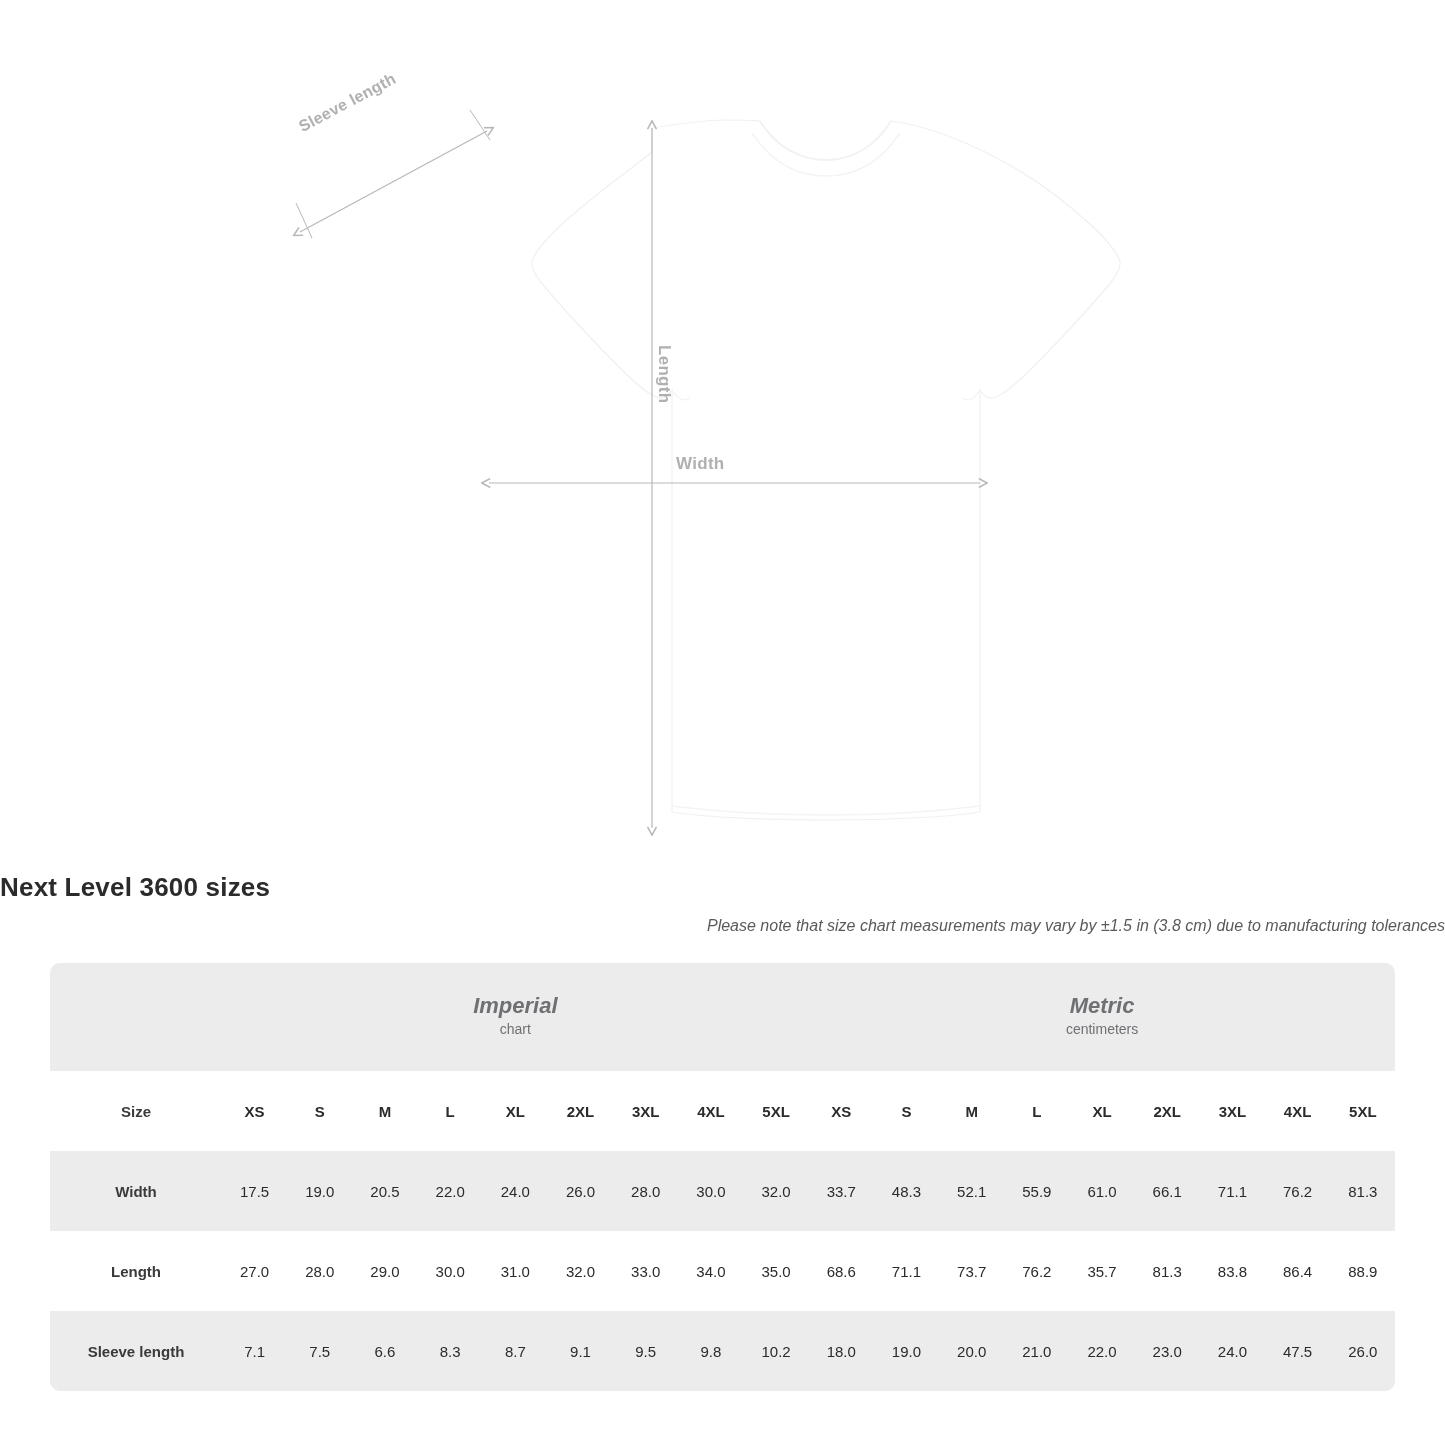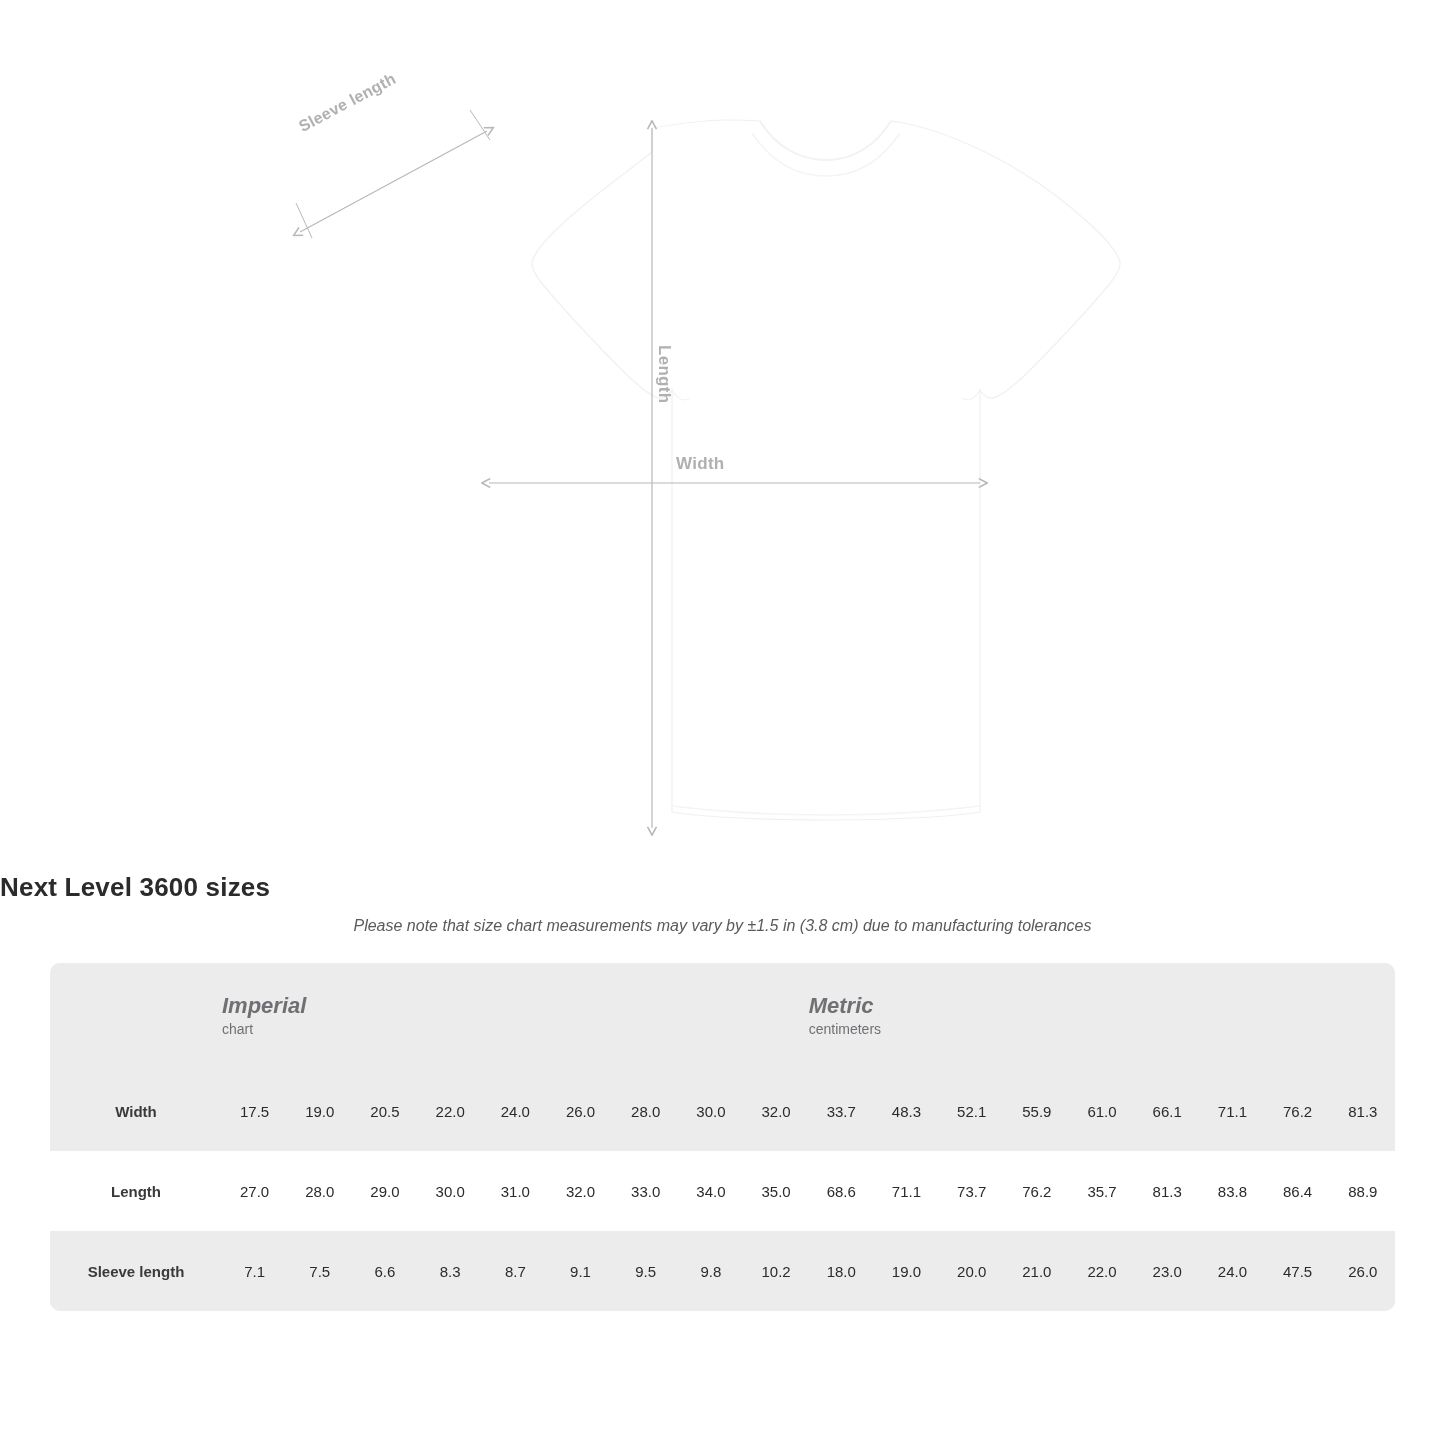--- a/index.html
+++ b/index.html
@@ -62,21 +62,21 @@
   
   .title {
     text-align: left;
     font-size: 26px;
     font-weight: bold;
     color: #2b2b2b;
     margin: 12px 0 0 0;
     letter-spacing: 0.2px;
   }
   .subtitle {
-    text-align: center;
+    text-align: right;
     font-size: 16px;
     font-style: italic;
     color: #5a5a5a;
     margin: 14px 0 0 0;
   }
 
   
   .table-wrap {
     margin: 28px 50px 0 50px;
     border-radius: 10px;
@@ -87,20 +87,21 @@
     border-collapse: collapse;
     width: 1345px;
     table-layout: fixed;
   }
   table.size-table td, table.size-table th {
     padding: 0;
     margin: 0;
   }
   .unit-head {
     height: 108px;
+    text-align: center;
     background: #ececec;
     vertical-align: middle;
   }
   .unit-head .unit-name {
     font-size: 22px;
     font-weight: bold;
     font-style: italic;
     color: #6e7073;
     line-height: 1.15;
   }
@@ -216,20 +217,41 @@
           <td class="unit-head" colspan="9">
             <div class="unit-name">Imperial</div>
             <div class="unit-sub">chart</div>
           </td>
           <td class="unit-head" colspan="9">
             <div class="unit-name">Metric</div>
             <div class="unit-sub">centimeters</div>
           </td>
         </tr>
 
+        <tr class="row-white row-size">
+          <td class="row-head">Size</td>
+          <td class="cell">XS</td>
+          <td class="cell">S</td>
+          <td class="cell">M</td>
+          <td class="cell">L</td>
+          <td class="cell">XL</td>
+          <td class="cell">2XL</td>
+          <td class="cell">3XL</td>
+          <td class="cell">4XL</td>
+          <td class="cell">5XL</td>
+          <td class="cell">XS</td>
+          <td class="cell">S</td>
+          <td class="cell">M</td>
+          <td class="cell">L</td>
+          <td class="cell">XL</td>
+          <td class="cell">2XL</td>
+          <td class="cell">3XL</td>
+          <td class="cell">4XL</td>
+          <td class="cell">5XL</td>
+        </tr>
 
         <tr class="row-grey">
           <td class="row-head">Width</td>
           <td class="cell">17.5</td>
           <td class="cell">19.0</td>
           <td class="cell">20.5</td>
           <td class="cell">22.0</td>
           <td class="cell">24.0</td>
           <td class="cell">26.0</td>
           <td class="cell">28.0</td>

